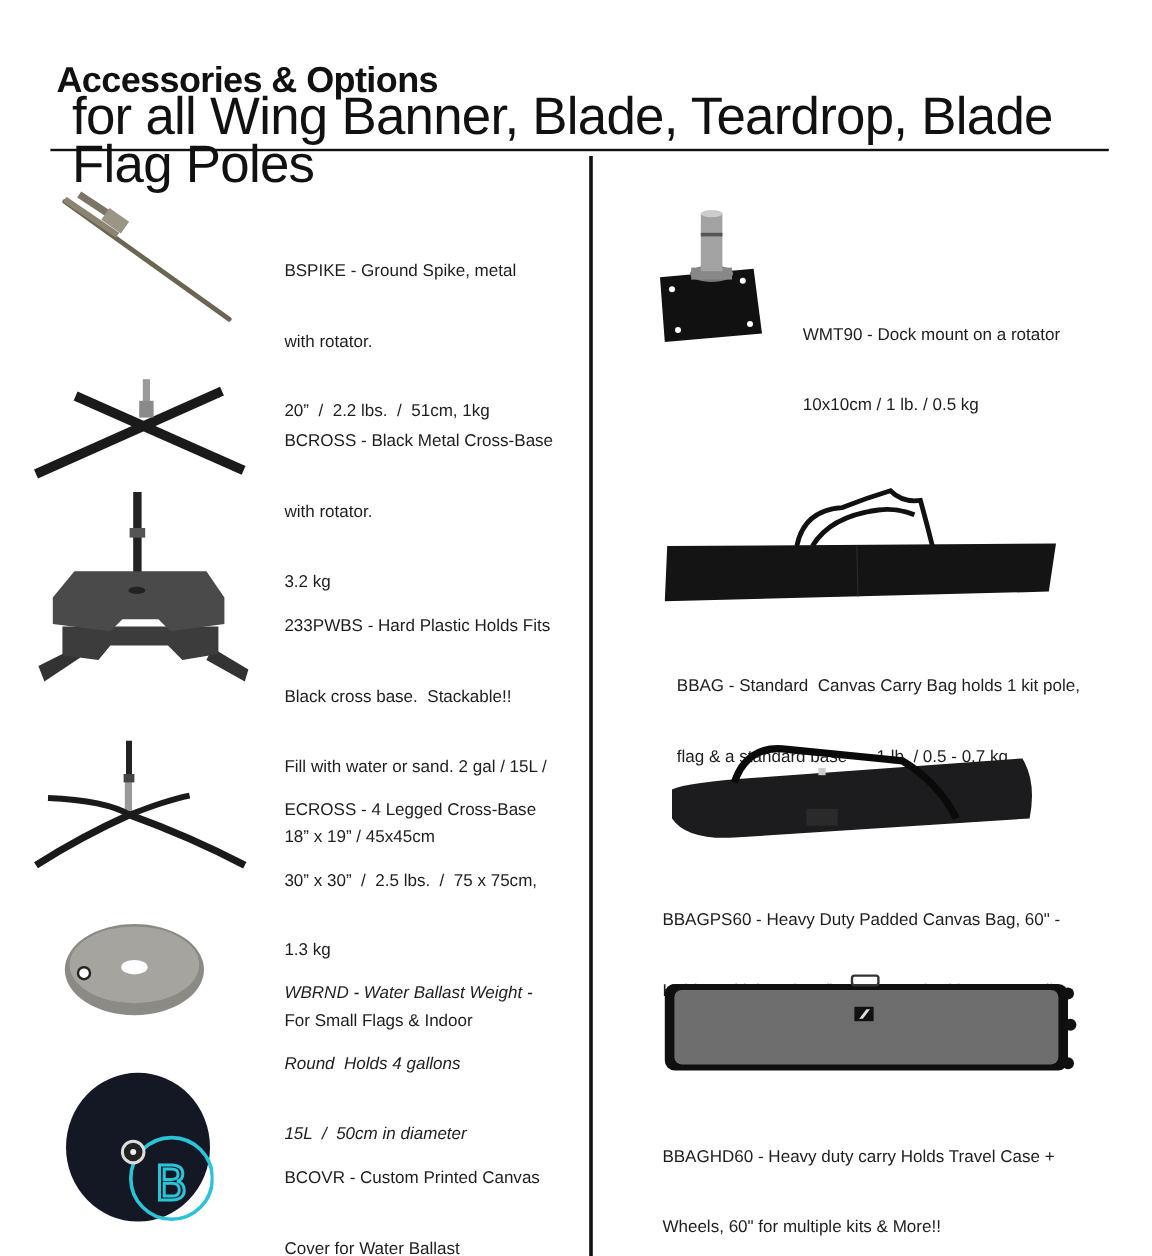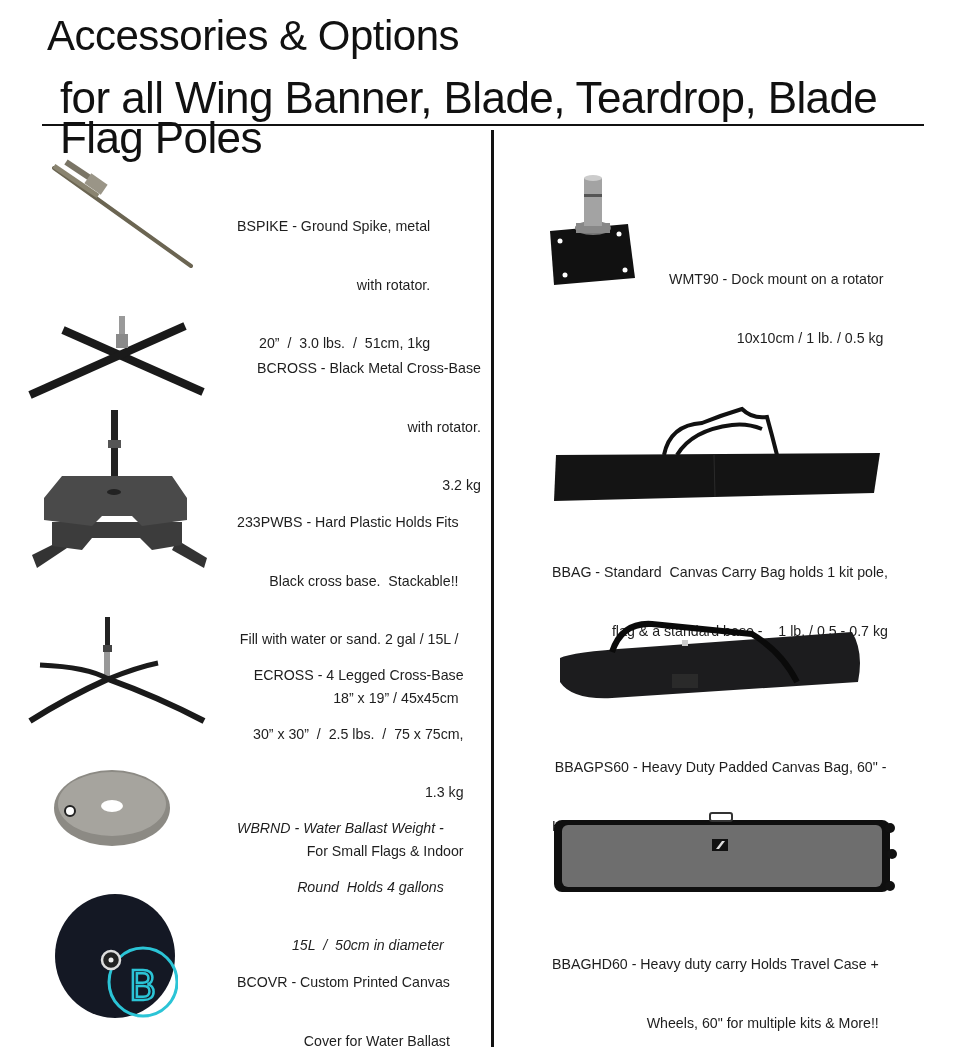--- a/index.html
+++ b/index.html
@@ -1,22 +1,22 @@
 <!DOCTYPE html>
 <html><head>
 <meta charset="utf-8">
 <style>
   html,body{margin:0;padding:0;background:#fff;}
   body{width:960px;height:1047px;position:relative;overflow:hidden;font-family:"Liberation Sans",sans-serif;color:#1a1a1a;}
-  .title{position:absolute;left:47px;top:16px;font-size:42px;line-height:40px;letter-spacing:-0.5px;color:#111;}
+  .title{position:absolute;left:47px;top:48px;font-size:30px;line-height:40px;letter-spacing:-0.5px;color:#111;font-weight:bold;}
   .subtitle{position:absolute;left:60px;top:78px;font-size:44px;line-height:40px;letter-spacing:-0.6px;color:#111;}
   .hrule{position:absolute;left:42px;top:124px;width:882px;height:2px;background:#111;}
   .vrule{position:absolute;left:491px;top:130px;width:3px;height:917px;background:#111;}
   .desc{position:absolute;font-size:14.2px;line-height:19.5px;color:#1e1e1e;white-space:pre;}
-  .desc div{white-space:pre;text-align:right;}
+  .desc div{white-space:pre;}
   .img{position:absolute;}
   svg{display:block;}
 </style>
 </head>
 <body>
 
 <div class="title">Accessories &amp; Options</div>
 <div class="subtitle">for all Wing Banner, Blade, Teardrop, Blade Flag Poles</div>
 <div class="hrule"></div>
 <div class="vrule"></div>
@@ -25,32 +25,32 @@
   <svg width="150" height="115" viewBox="0 0 150 115">
     <line x1="6" y1="10" x2="143" y2="108" stroke="#6b6552" stroke-width="4" stroke-linecap="round"></line>
     <line x1="6" y1="8" x2="50" y2="38" stroke="#8a8470" stroke-width="5"></line>
     <line x1="18" y1="4" x2="42" y2="20" stroke="#7a7566" stroke-width="6"></line>
     <rect x="38" y="20" width="20" height="12" fill="#9a9587" transform="rotate(35 48 26)"></rect>
   </svg>
 </div>
 <div class="desc" style="left:237px;top:178px;">
   <div>BSPIKE - Ground Spike, metal</div>
   <div>with rotator.</div>
-  <div>20”  /  3.0 lbs.  /  51cm, 1kg</div>
+  <div>20”  /  2.2 lbs.  /  51cm, 1kg</div>
 </div>
 
 <div class="img" style="left:25px;top:312px;">
   <svg width="185" height="90" viewBox="0 0 185 90">
     <line x1="38" y1="18" x2="178" y2="80" stroke="#1a1a1a" stroke-width="8"></line>
     <line x1="160" y1="14" x2="5" y2="83" stroke="#1a1a1a" stroke-width="8"></line>
     <rect x="94" y="4" width="6" height="24" fill="#9a9a9a"></rect>
     <rect x="91" y="22" width="12" height="14" fill="#8a8a8a"></rect>
   </svg>
 </div>
-<div class="desc" style="left:237px;top:320px;margin-left:20px;">
+<div class="desc" style="left:237px;top:320px;">
   <div>BCROSS - Black Metal Cross-Base</div>
   <div>with rotator.</div>
   <div>3.2 kg</div>
 </div>
 
 <div class="img" style="left:22px;top:410px;">
   <svg width="195" height="165" viewBox="0 0 195 165">
     <rect x="89" y="0" width="7" height="70" fill="#222"></rect>
     <rect x="86" y="30" width="13" height="8" fill="#555"></rect>
     <polygon points="10,145 40,130 45,138 15,158" fill="#333"></polygon>
@@ -69,21 +69,21 @@
 
 <div class="img" style="left:28px;top:617px;">
   <svg width="180" height="110" viewBox="0 0 180 110">
     <rect x="77" y="0" width="5" height="30" fill="#222"></rect>
     <rect x="76" y="30" width="6" height="30" fill="#999"></rect>
     <rect x="75" y="28" width="9" height="7" fill="#444"></rect>
     <path d="M12,48 Q60,50 80,62 Q110,50 130,46" stroke="#1a1a1a" stroke-width="5" fill="none"></path>
     <path d="M2,104 Q40,80 80,62 Q130,80 176,104" stroke="#1a1a1a" stroke-width="6" fill="none"></path>
   </svg>
 </div>
-<div class="desc" style="left:237px;top:627px;margin-left:16px;">
+<div class="desc" style="left:237px;top:627px;">
   <div>ECROSS - 4 Legged Cross-Base</div>
   <div>30” x 30”  /  2.5 lbs.  /  75 x 75cm,</div>
   <div>1.3 kg</div>
   <div>For Small Flags &amp; Indoor</div>
 </div>
 
 <div class="img" style="left:52px;top:766px;">
   <svg width="120" height="90" viewBox="0 0 120 90">
     <ellipse cx="60" cy="42" rx="58" ry="38" fill="#8c8a84"></ellipse>
     <ellipse cx="60" cy="38" rx="54" ry="32" fill="#a6a49e"></ellipse>
@@ -131,21 +131,21 @@
 </div>
 
 <div class="img" style="left:552px;top:405px;">
   <svg width="330" height="100" viewBox="0 0 330 100">
     <path d="M112,50 Q118,20 150,18 Q170,10 190,4 Q200,14 215,12 Q220,30 225,50" stroke="#111" stroke-width="4" fill="none"></path>
     <path d="M125,50 Q140,25 180,20 Q195,18 210,24" stroke="#111" stroke-width="4" fill="none"></path>
     <polygon points="4,50 328,48 322,88 2,96" fill="#141414"></polygon>
     <line x1="162" y1="50" x2="163" y2="92" stroke="#2a2a2a" stroke-width="1"></line>
   </svg>
 </div>
-<div class="desc" style="left:552px;top:524px;">
+<div class="desc" style="left:564px;top:524px;">
   <div>BBAG - Standard  Canvas Carry Bag holds 1 kit pole,</div>
   <div>flag &amp; a standard base -    1 lb. / 0.5 - 0.7 kg</div>
 </div>
 
 <div class="img" style="left:552px;top:612px;">
   <svg width="312" height="90" viewBox="0 0 312 90">
     <path d="M8,46 Q20,40 80,36 L300,20 Q312,40 306,70 L60,86 Q20,88 8,70 Z" fill="#1c1c1e"></path>
     <path d="M60,40 Q70,10 100,12 L200,22 Q230,40 245,70" stroke="#0a0a0a" stroke-width="6" fill="none"></path>
     <rect x="120" y="62" width="26" height="14" fill="#2a2a2a"></rect>
     <rect x="130" y="28" width="6" height="6" fill="#ccc"></rect>

